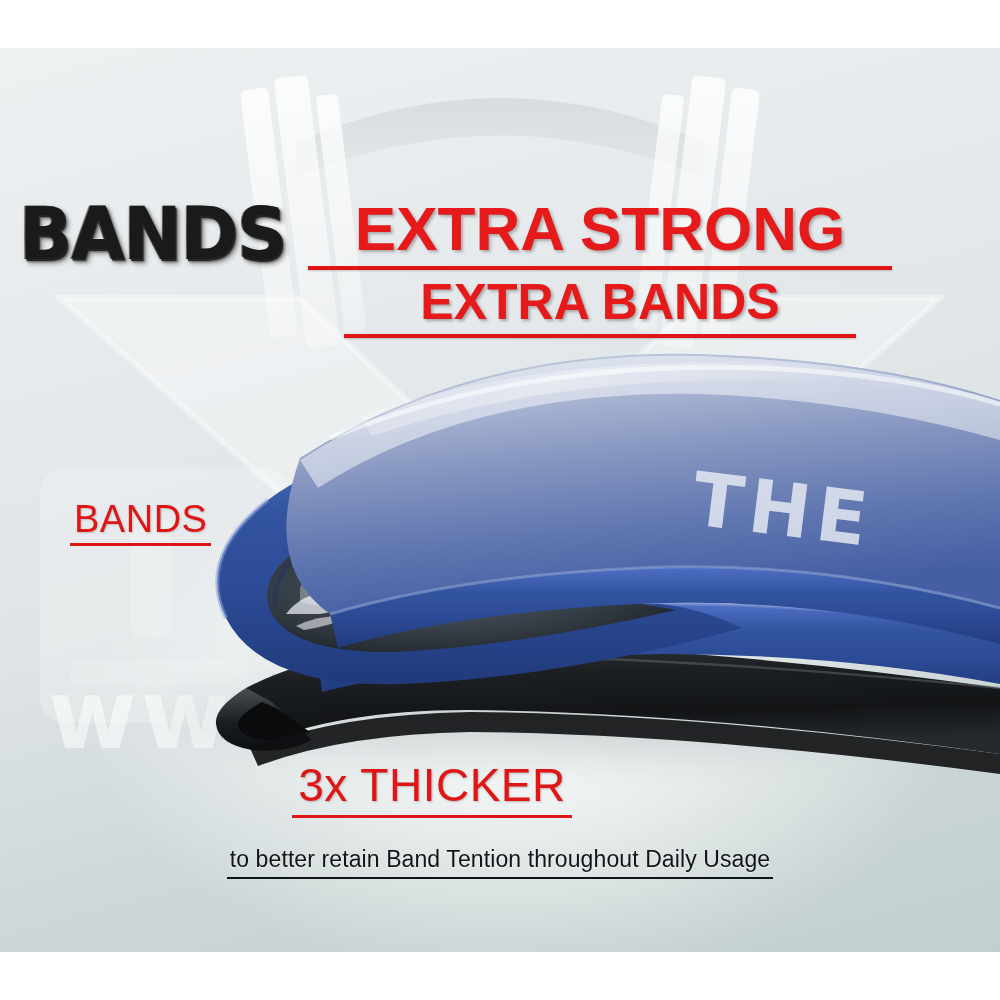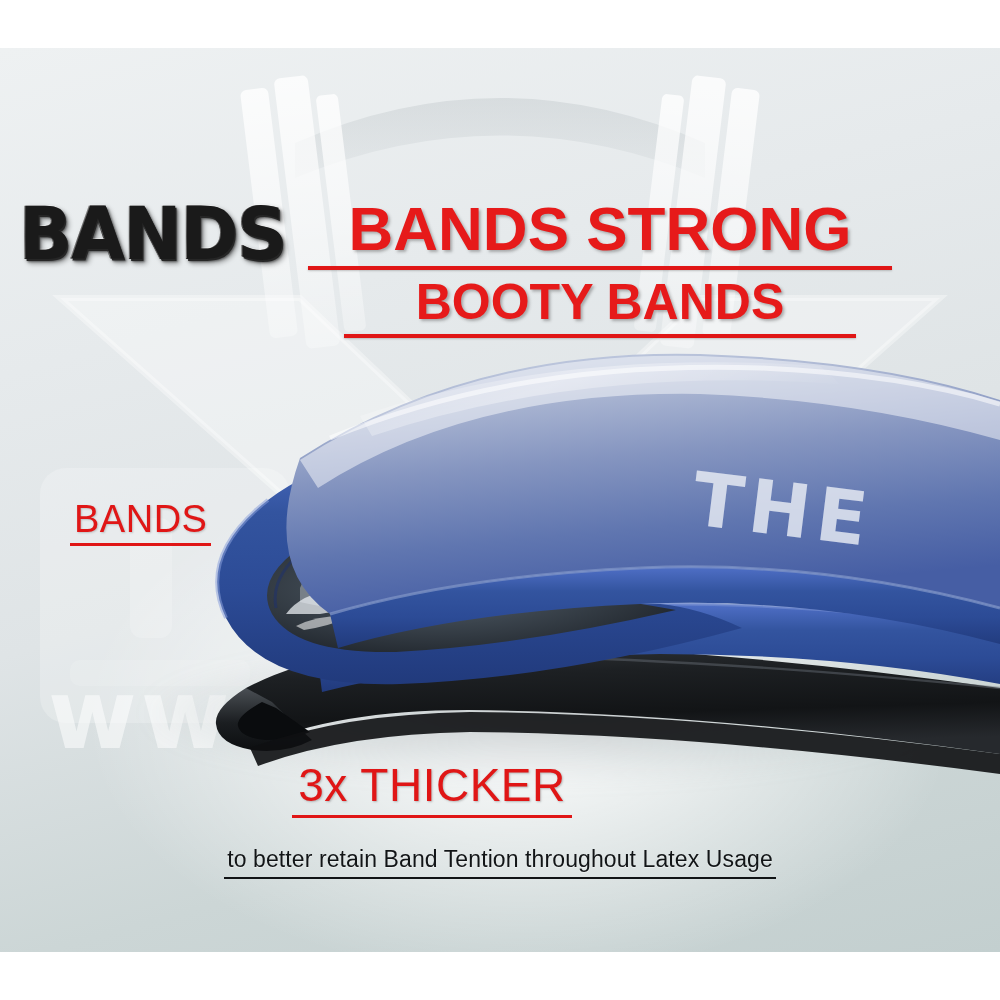--- a/index.html
+++ b/index.html
@@ -406,33 +406,33 @@
           <path d="M330 566 Q460 528 640 520 Q820 512 1000 560" fill="none" stroke="#7e93c6" stroke-width="3" opacity="0.75"></path>
         </g>
 
         <path d="M360 368 Q560 300 820 318 L840 336 Q580 318 372 388 Z" fill="url(#spec)" opacity="0.5"></path>
       </svg>
     </div>
 
     <div class="logo">BANDS</div>
 
     <div class="headline">
-      <div class="headline-main">BANDS STRONG</div>
+      <div class="headline-main">EXTRA STRONG</div>
       <div class="headline-rule"></div>
-      <div class="headline-sub">BOOTY BANDS</div>
+      <div class="headline-sub">EXTRA BANDS</div>
       <div class="headline-rule2"></div>
     </div>
 
     <div class="callout-bands">BANDS</div>
 
     <div class="claim">
       <span class="claim-text">3x THICKER</span>
     </div>
 
     <div class="bullets">
       <div class="bullet b1">
-        <span>to better retain Band Tention throughout Latex Usage</span>
+        <span>to better retain Band Tention throughout Daily Usage</span>
       </div>
 
     </div>
 
   </div>
 </div>
 
 </body></html>

